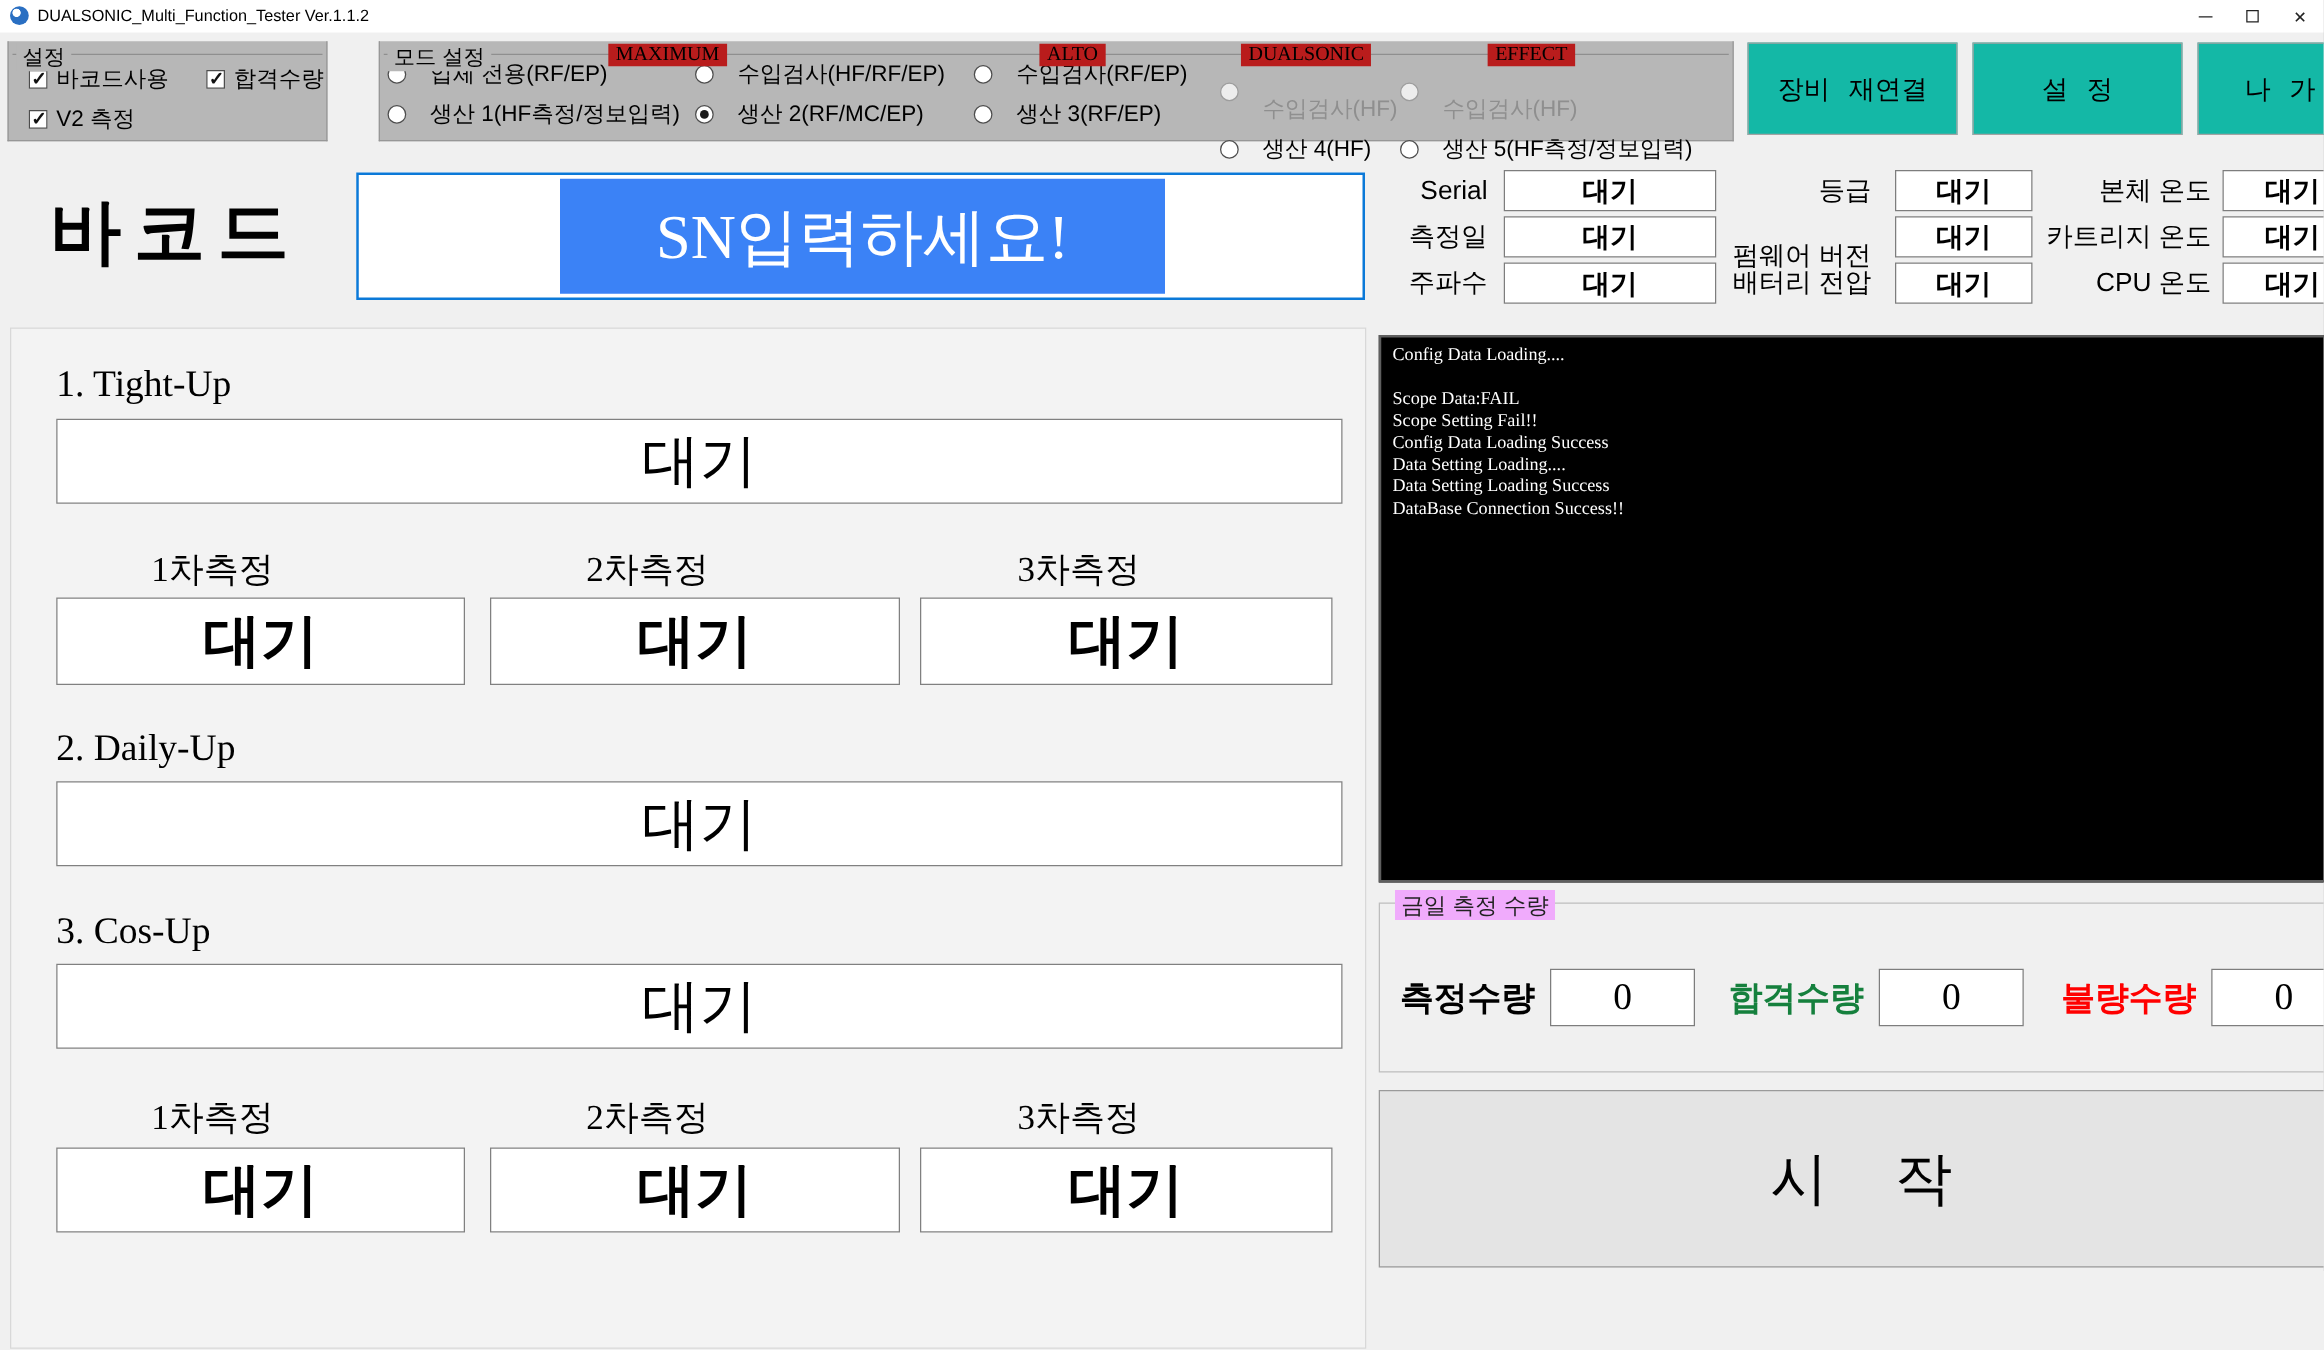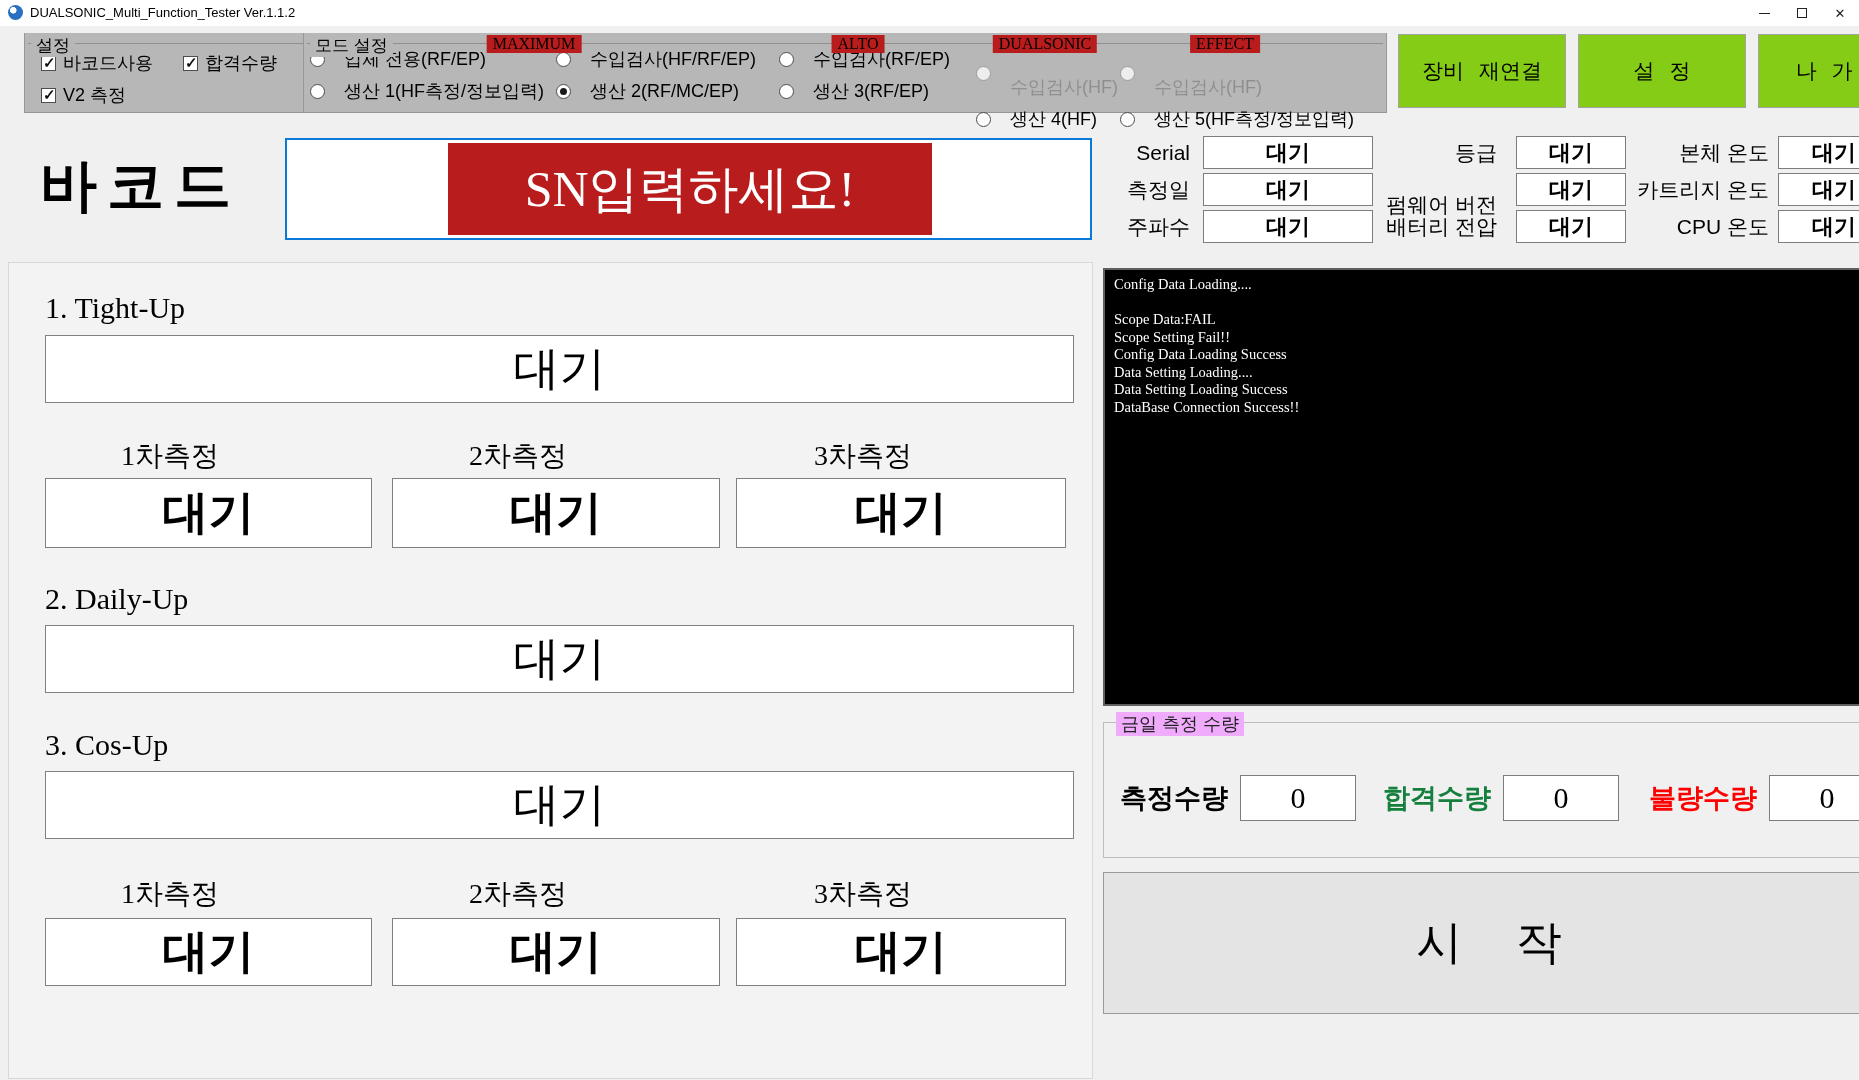--- a/index.html
+++ b/index.html
@@ -29,27 +29,27 @@
   .cbx .lbl,.opt .lbl{font-size:18px;}
   .mode-col{position:absolute;top:14px;display:flex;flex-direction:column;gap:8px;}
   .opt{display:flex;align-items:center;gap:19px;white-space:nowrap;}
   .radio{width:15px;height:15px;border-radius:50%;background:#fff;border:1px solid #4d4d4d;
          position:relative;flex:0 0 auto;}
   .radio.selected::after{content:"";position:absolute;left:3px;top:3px;width:7px;height:7px;
          border-radius:50%;background:#1a1a1a;}
   .opt.disabled .lbl{color:#8f8f8f;margin-top:28px;}
   .opt.disabled .radio{border-color:#9d9d9d;background:#ededed;}
   
-  .tbtn{position:absolute;top:34px;height:74px;width:168px;background:#84cc16;border:1px solid #a3a3a3;
+  .tbtn{position:absolute;top:34px;height:74px;width:168px;background:#14b8a6;border:1px solid #a3a3a3;
         display:flex;align-items:center;justify-content:center;font-size:21px;word-spacing:9px;white-space:nowrap;}
   
   .bc-label{position:absolute;left:40px;top:148px;font-size:57px;font-weight:800;letter-spacing:10px;}
   .bc-input{position:absolute;left:285px;top:138px;width:807px;height:102px;background:#fff;
             border:2px solid #0b79d8;}
-  .bc-sel{position:absolute;left:161px;top:3px;bottom:3px;width:484px;background:#b91c1c;
+  .bc-sel{position:absolute;left:161px;top:3px;bottom:3px;width:484px;background:#3b82f6;
           display:flex;align-items:center;justify-content:center;color:#fff;
           font-family:"Liberation Serif","DejaVu Serif",serif;font-size:50px;white-space:nowrap;}
   
   .st-label{position:absolute;height:33px;line-height:33px;text-align:right;font-size:21px;white-space:nowrap;}
   .st-box{position:absolute;height:33px;background:#fff;border:1px solid #7d7d7d;
           display:flex;align-items:center;justify-content:center;
           font-family:"Liberation Serif","DejaVu Serif",serif;font-size:22px;font-weight:600;}
   
   .left-panel{position:absolute;left:8px;top:262px;width:1085px;height:817px;background:#f3f3f3;
               border:1px solid #d8d8d8;}
@@ -93,21 +93,21 @@
         </div>
       <div class="win-btn">
           <span class="ico-max"></span>
         </div>
       <div class="win-btn">
           <span class="ico-close">✕</span>
         </div>
     </div>
   </div>
 
-  <div class="group" style="left:24px;width:288px;">
+  <div class="group" style="left:6px;width:256px;">
     <div class="gline"></div>
     <span class="gtitle" style="left:6px;">설정</span>
     <div class="cbx" style="left:16px;top:18px;">
       <span class="cb checked"></span>
       <span class="lbl">바코드사용</span>
     </div>
     <div class="cbx" style="left:158px;top:18px;">
       <span class="cb checked"></span>
       <span class="lbl">합격수량</span>
     </div>

